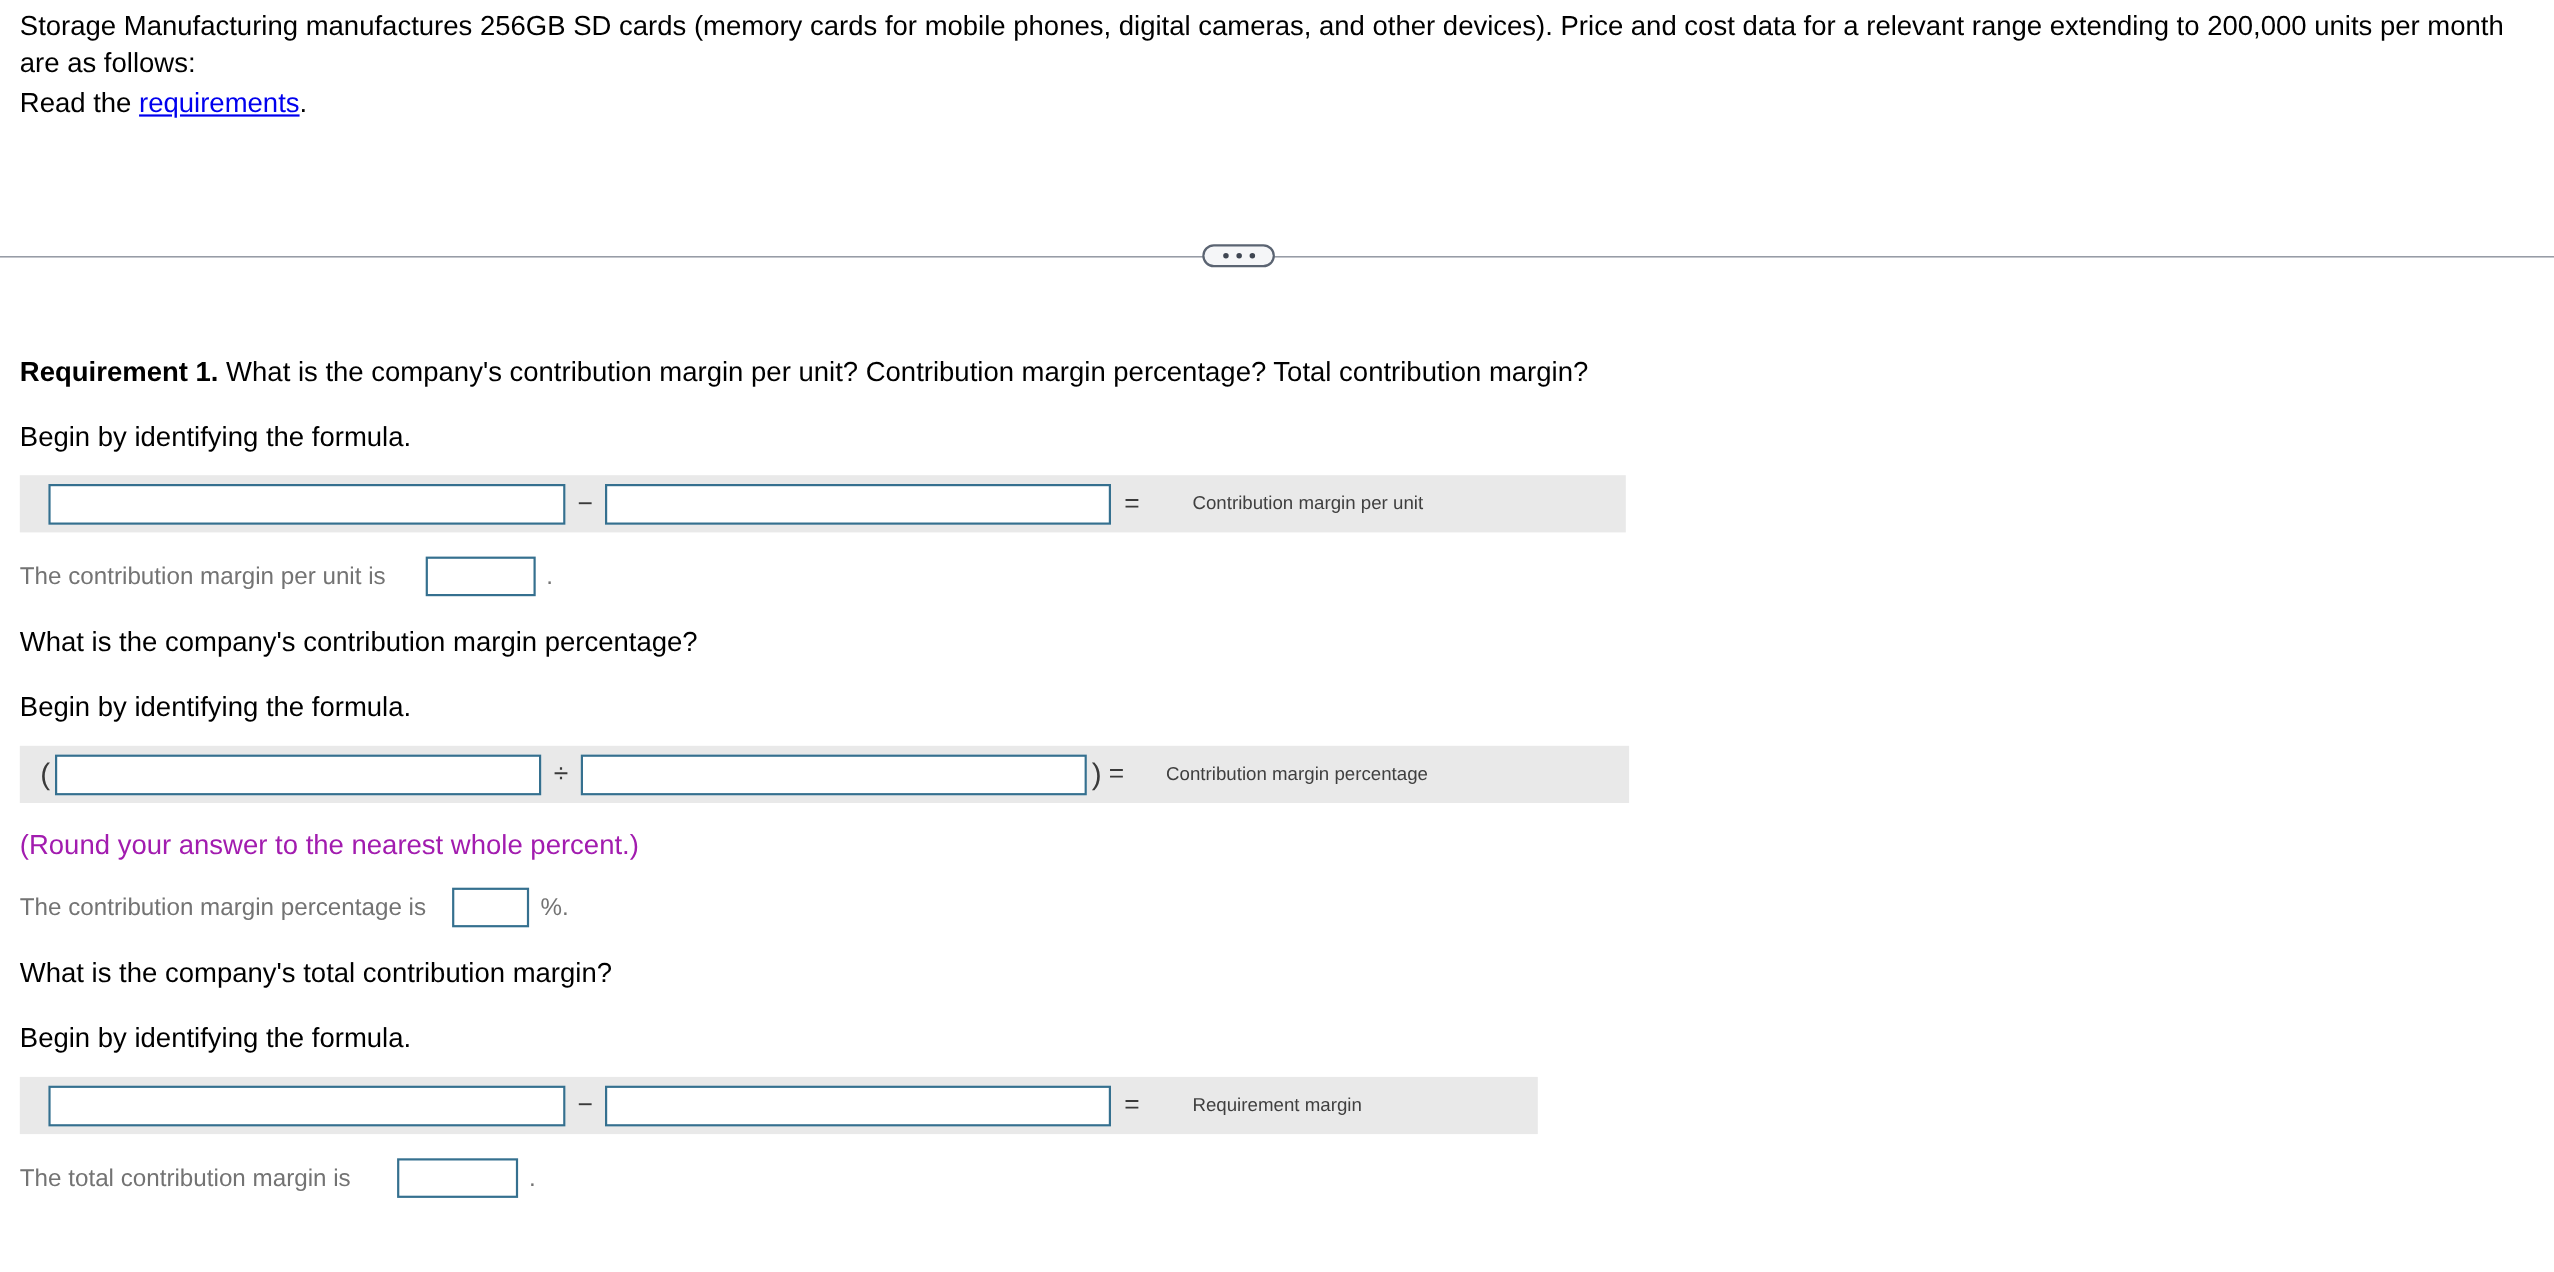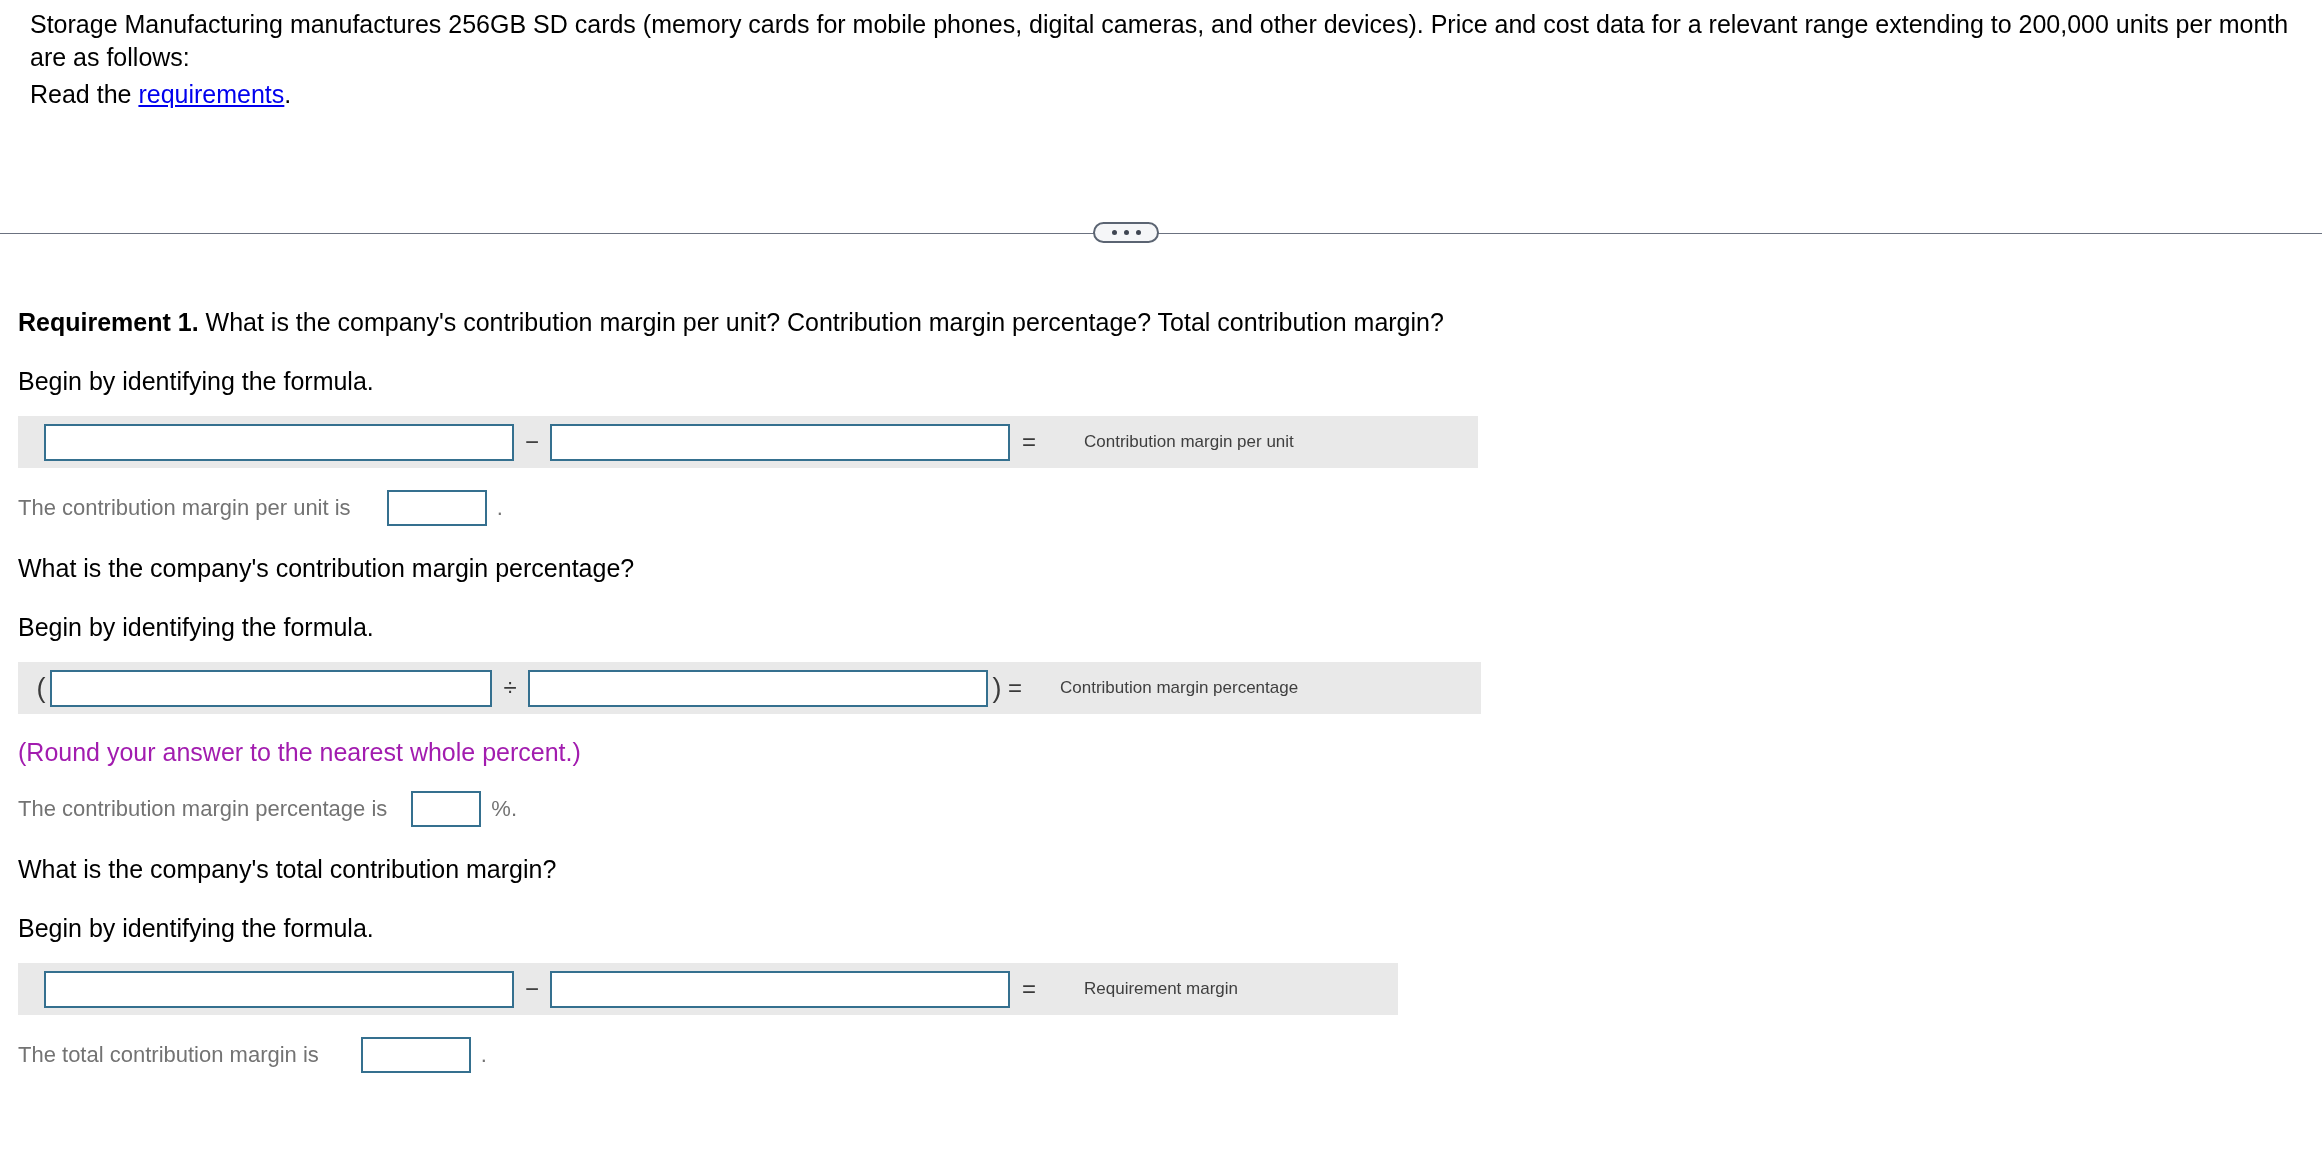--- a/index.html
+++ b/index.html
@@ -12,21 +12,21 @@
     height: 1156px;
     font-family: "Liberation Sans", sans-serif;
     color: #000000;
     overflow: hidden;
     position: relative;
   }
 
   
   .intro {
     position: absolute;
-    left: 30px;
+    left: 18px;
     top: 8px;
     width: 2290px;
   }
   .intro-text {
     font-size: 25px;
     line-height: 33px;
     color: #000;
   }
   .icon-line {
     display: flex;
@@ -115,21 +115,21 @@
     height: 5px;
     border-radius: 50%;
     background: #3f4652;
     display: block;
   }
 
   
   .content {
     position: absolute;
     left: 18px;
-    top: 306px;
+    top: 322px;
     width: 2290px;
   }
   .q-line {
     font-size: 25px;
     line-height: 33px;
     color: #000;
     margin-bottom: 0;
   }
   .q-line b { font-weight: bold; }
 

